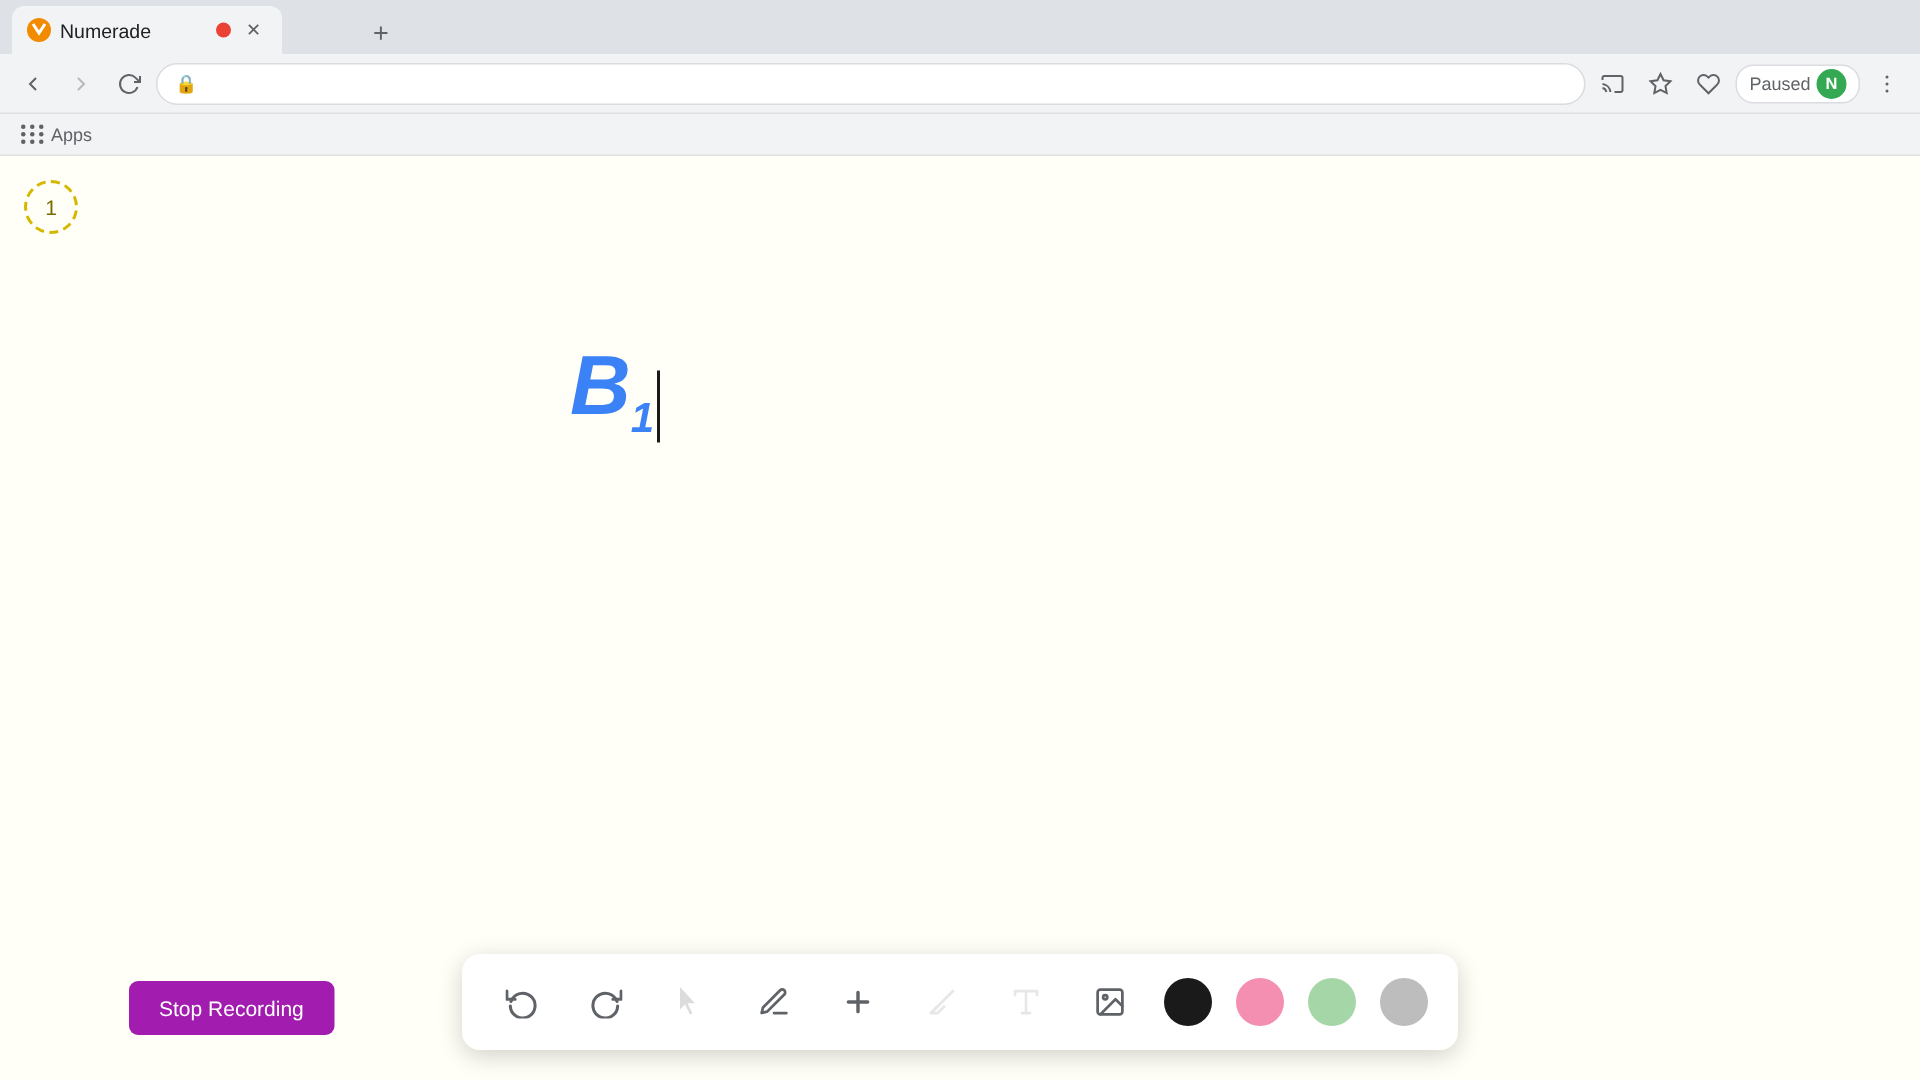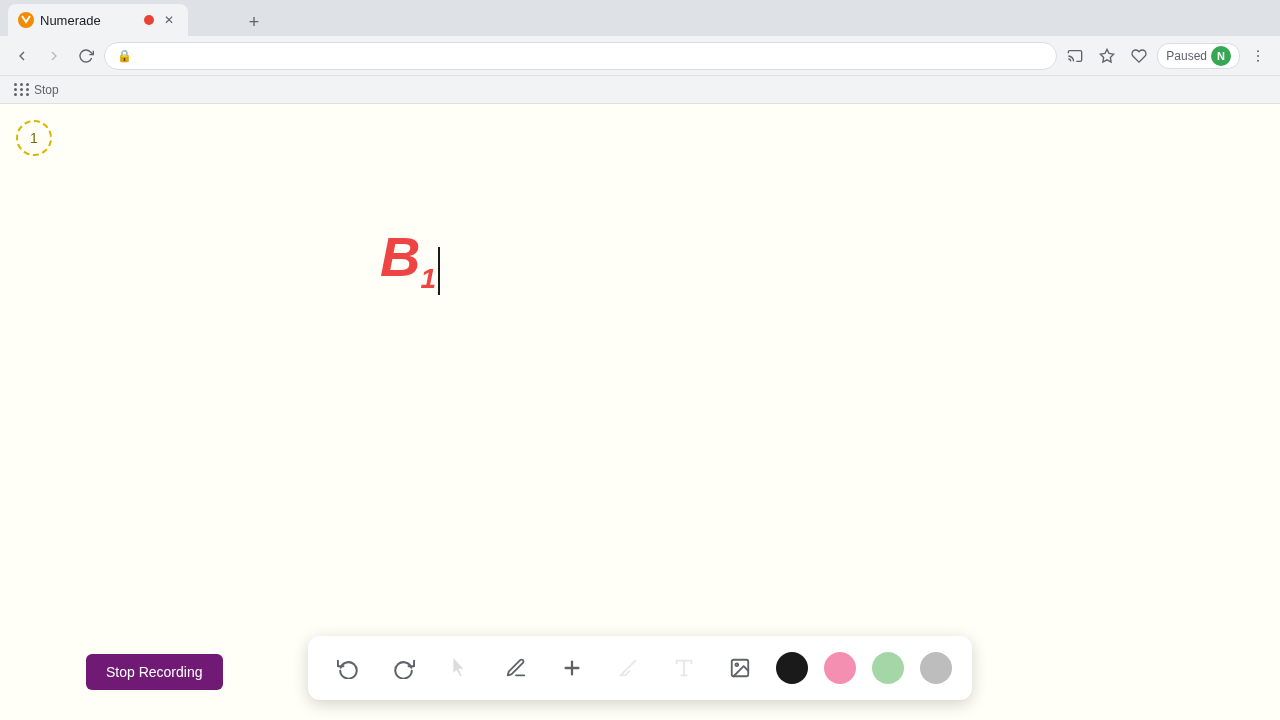--- a/index.html
+++ b/index.html
@@ -156,21 +156,21 @@
     }
 
     
     .whiteboard-content {
       position: absolute;
       top: 120px;
       left: 380px;
       font-family: 'Segoe UI', sans-serif;
       font-size: 56px;
       font-weight: bold;
-      color: #ef4444;
+      color: #3b82f6;
       font-style: italic;
     }
 
     .cursor-line {
       display: inline-block;
       width: 2px;
       height: 48px;
       background: #1a1a1a;
       vertical-align: bottom;
       margin-left: 2px;
@@ -217,21 +217,21 @@
       border-radius: 50%;
       border: none;
       cursor: pointer;
     }
 
     
     .stop-recording-btn {
       position: absolute;
       bottom: 30px;
       left: 86px;
-      background: #701a75;
+      background: #a21caf;
       color: #fff;
       border: none;
       border-radius: 6px;
       padding: 10px 20px;
       font-size: 14px;
       font-weight: 500;
       cursor: pointer;
       white-space: nowrap;
     }
 
@@ -350,21 +350,21 @@
         <div class="apps-dot"></div>
           <div class="apps-dot"></div>
           <div class="apps-dot"></div>
         <div class="apps-dot"></div>
           <div class="apps-dot"></div>
           <div class="apps-dot"></div>
         <div class="apps-dot"></div>
           <div class="apps-dot"></div>
           <div class="apps-dot"></div>
       </div>
-      <span>Stop</span>
+      <span>Apps</span>
     </div>
   </div>
 
   <div class="content-area">
 
     <div class="slide-number">
       <span>1</span>
     </div>
 
     <div class="whiteboard-content">

